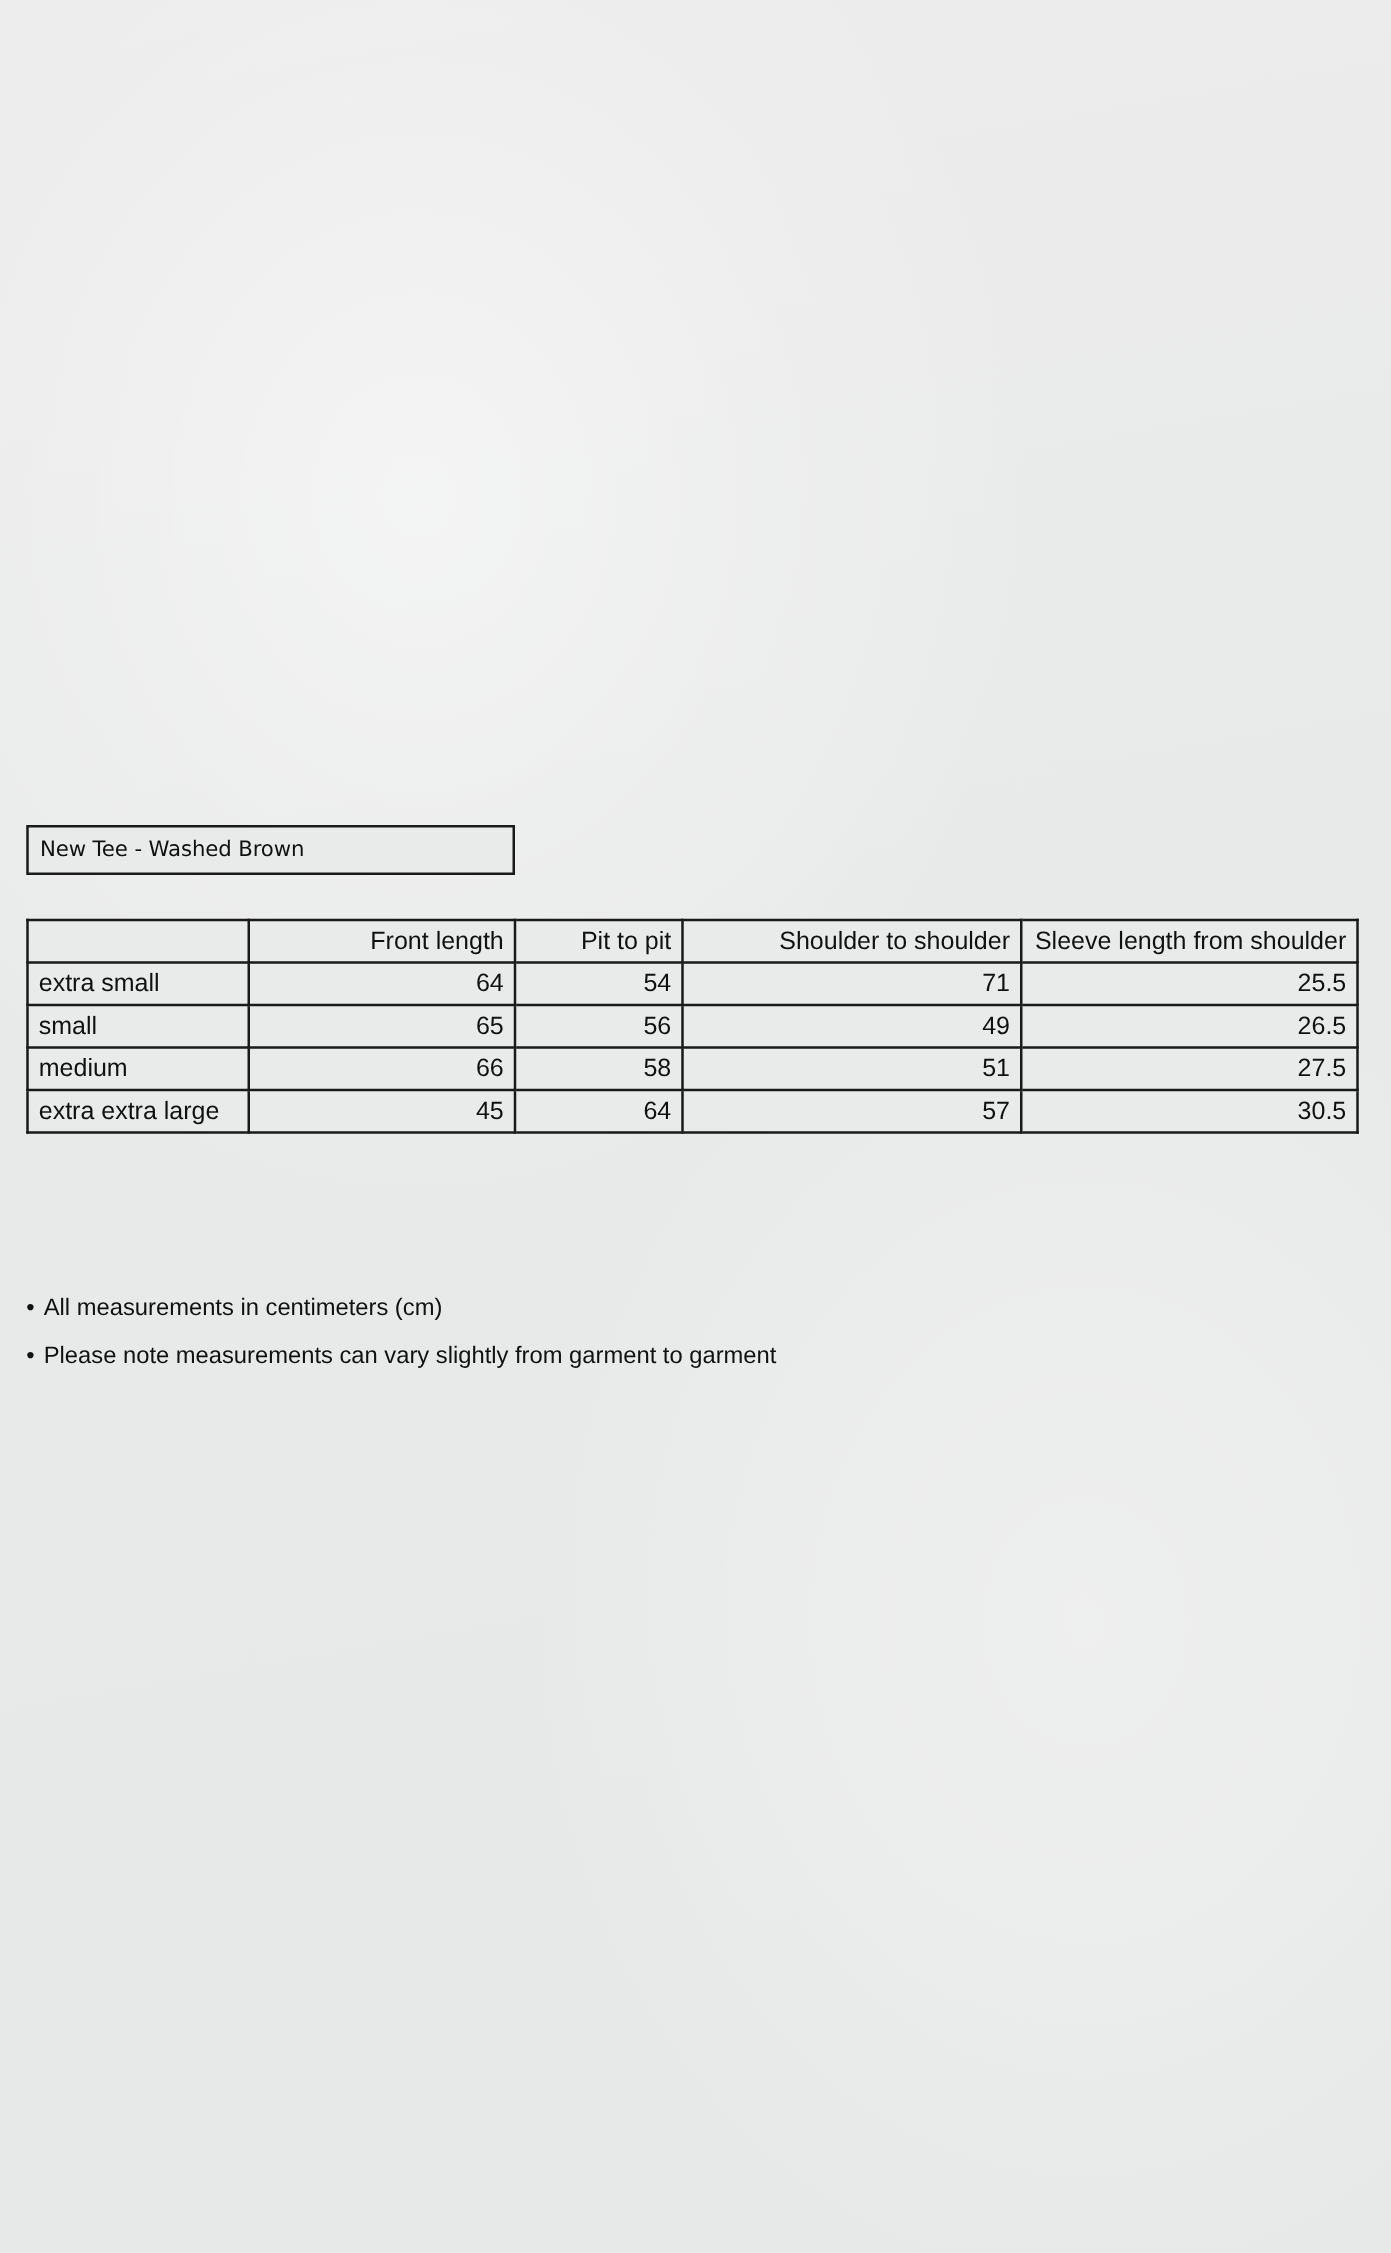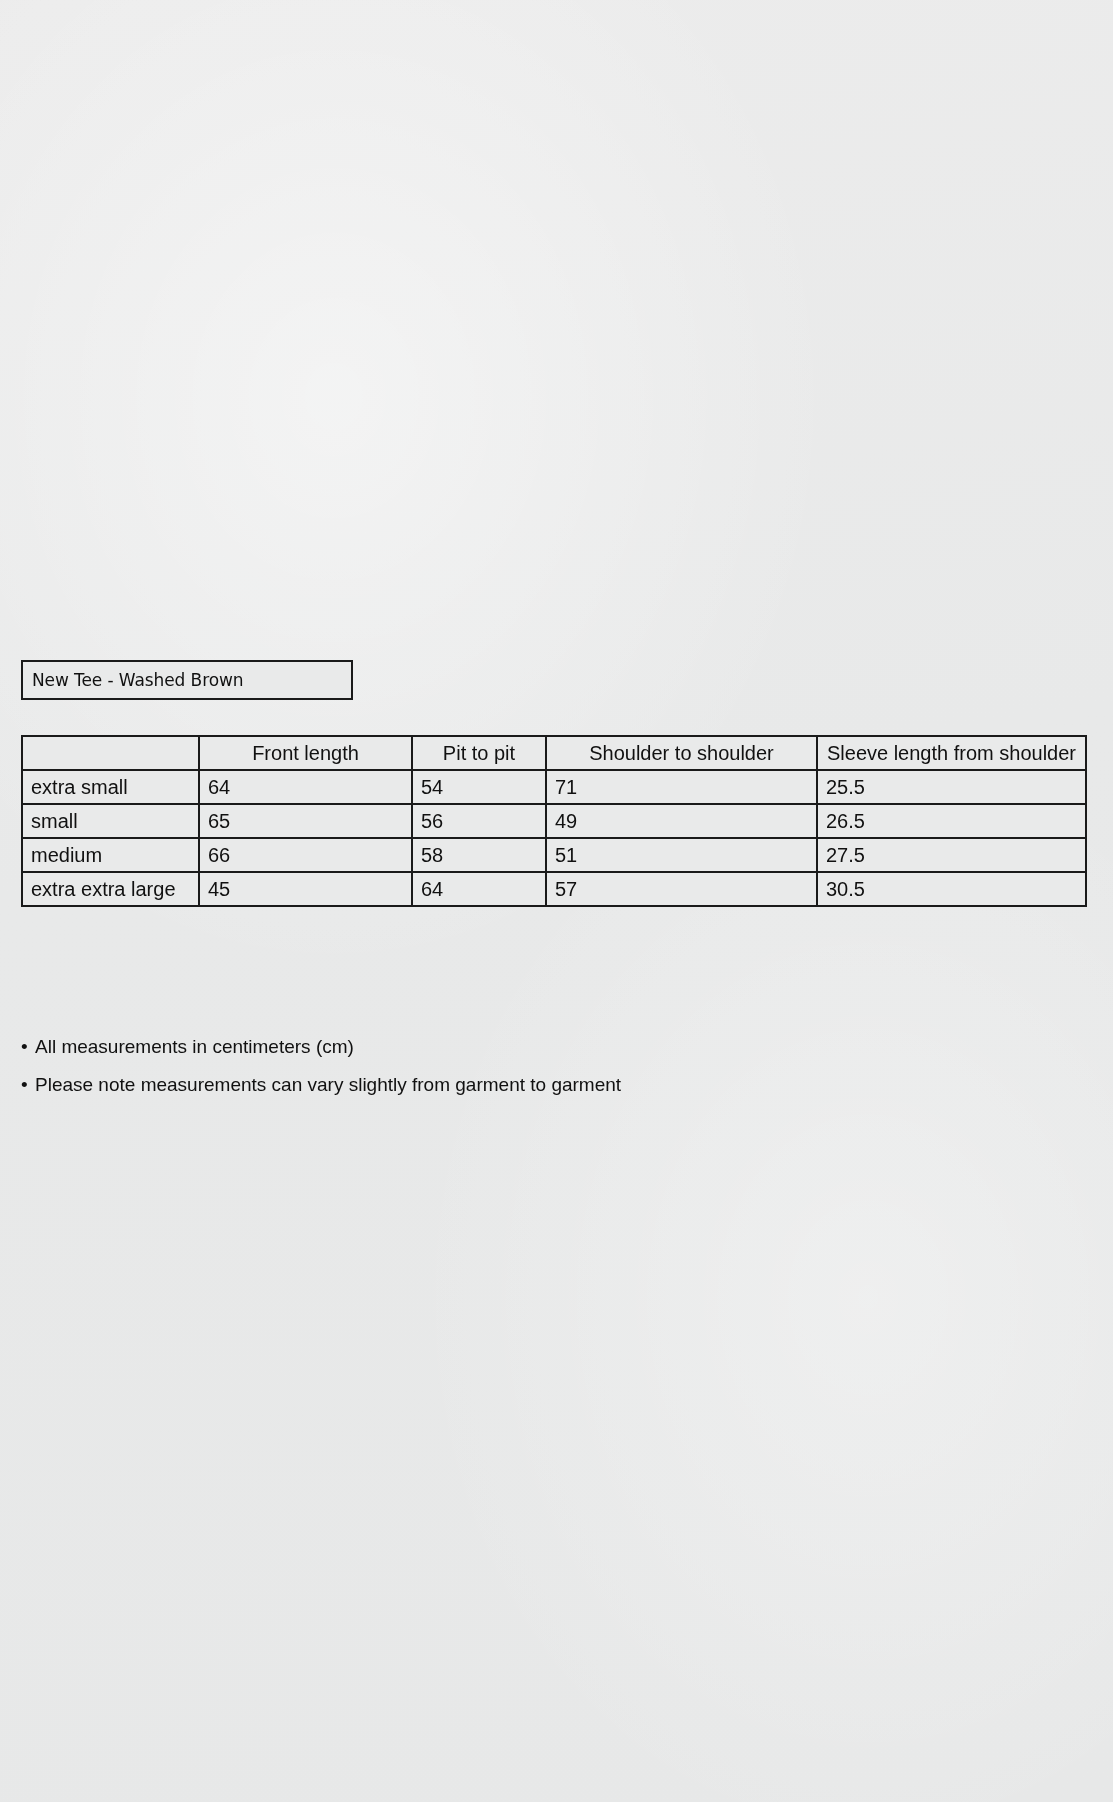--- a/index.html
+++ b/index.html
@@ -31,21 +31,21 @@
   .sheet {
     position: absolute;
     inset: 0;
   }
 
   
   .title-box {
     position: absolute;
     left: 21px;
     top: 660px;
-    width: 332px;
+    width: 391px;
     height: 40px;
     border: 2px solid #1a1a1a;
     background: #e9eaea;
     box-sizing: border-box;
     display: flex;
     align-items: center;
   }
   .title-text {
     font-family: "DejaVu Sans", sans-serif;
     font-size: 17px;
@@ -74,30 +74,30 @@
     padding: 0 8px;
     height: 32px;
     line-height: 32px;
     box-sizing: border-box;
     background: #e9eaea;
     color: #111111;
     overflow: hidden;
     white-space: nowrap;
   }
   .size-table th {
-    text-align: center;
+    text-align: right;
   }
   .col-size  { width: 177px; }
   .col-front { width: 213px; }
   .col-pit   { width: 134px; }
   .col-shld  { width: 271px; }
   .col-slv   { width: 269px; }
 
   td.size-label { text-align: left; border-radius: 13px; }
-  td.measure    { text-align: left; }
+  td.measure    { text-align: right; }
 
   
   .notes {
     position: absolute;
     left: 21px;
     top: 1028px;
     width: 900px;
   }
   .note-line {
     font-family: "Liberation Sans", sans-serif;

